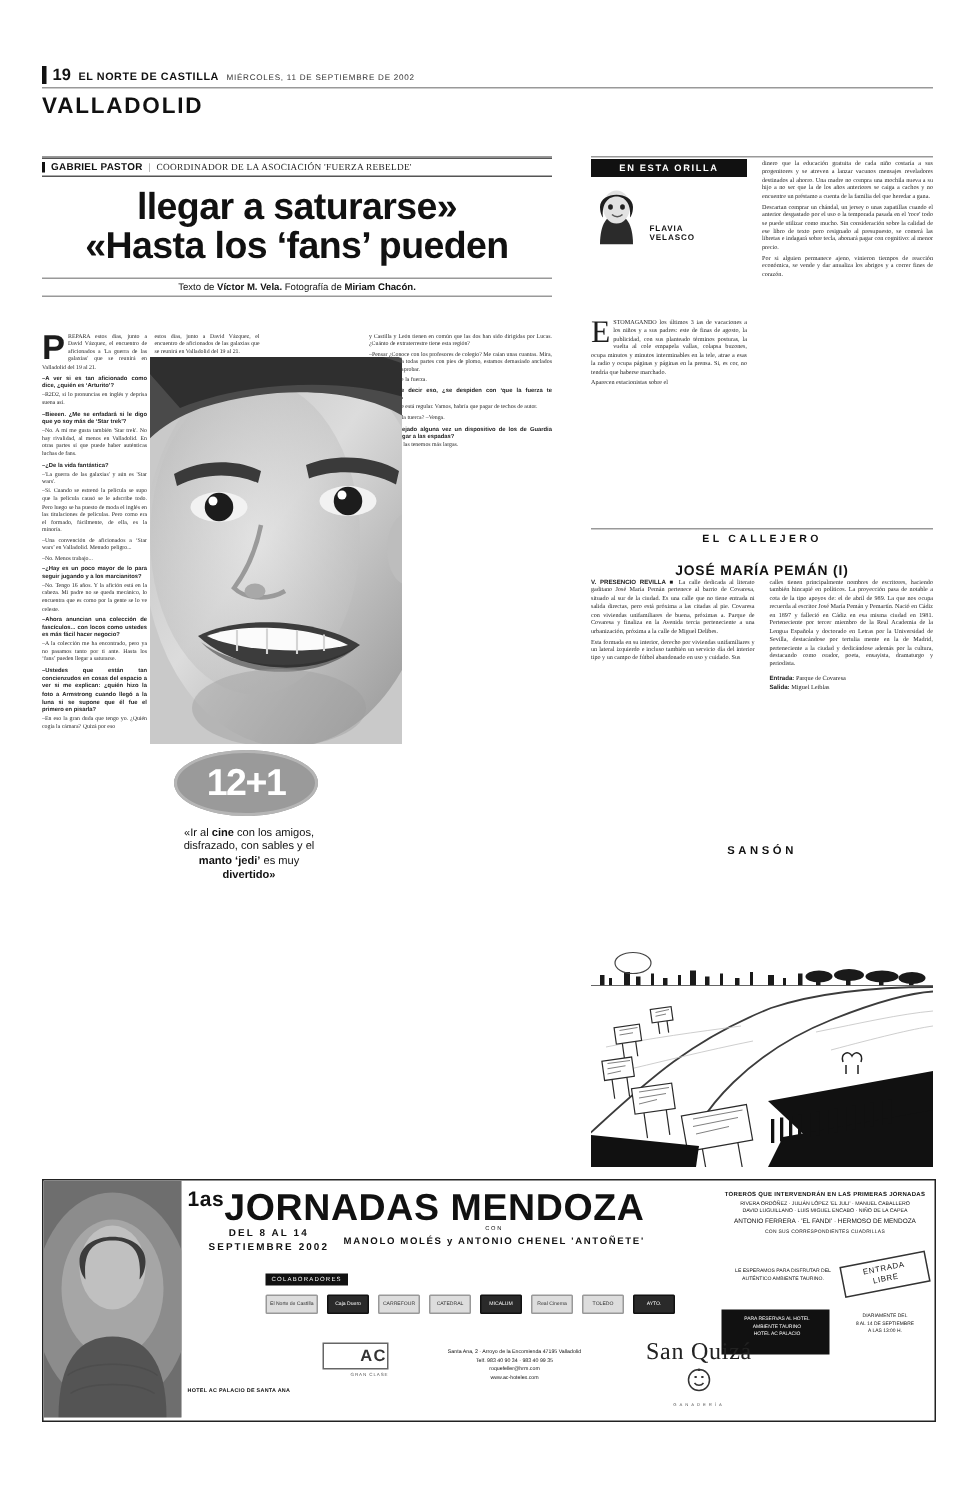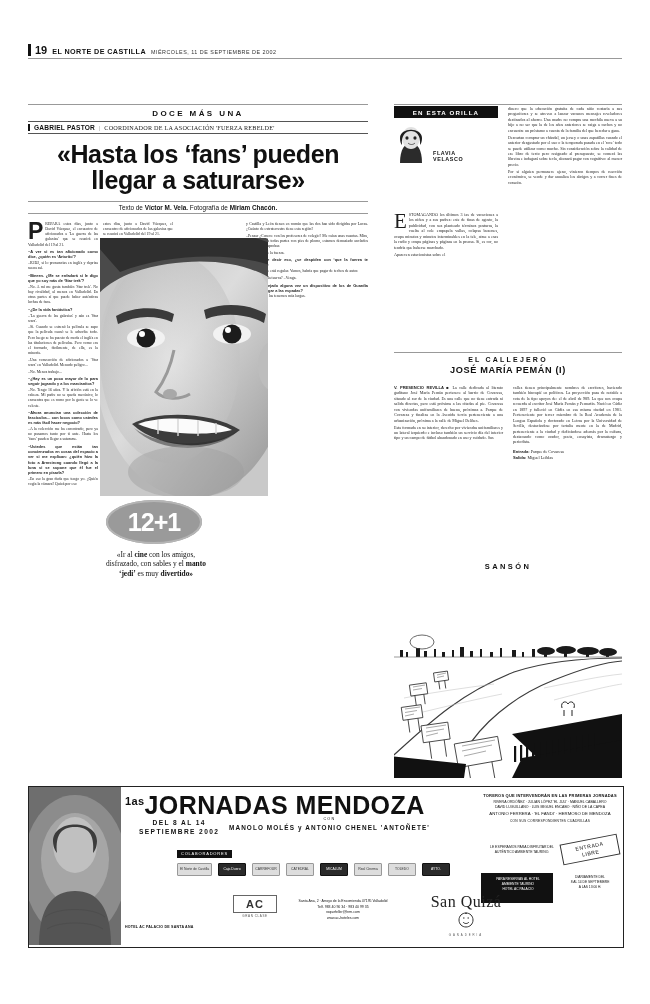--- a/index.html
+++ b/index.html
@@ -49,27 +49,27 @@
   .colC{left:218px;width:122px;}
   .drop{float:left;font-family:"Liberation Sans",sans-serif;font-weight:bold;
        font-size:23px;line-height:.78;margin:1px 2px 0 0;}
 
   
   .photo{position:absolute;left:100px;top:238px;width:168px;height:258px;overflow:hidden;
       background:#cfcfcf;}
   .photo svg{display:block;}
 
   
-  .badge-wrap{position:absolute;left:106px;top:500px;width:100px;text-align:center;}
+  .badge-wrap{position:absolute;left:116px;top:500px;width:100px;text-align:center;}
   .badge{width:96px;height:44px;border-radius:50%;background:#9a9a9a;color:#fff;
       font-family:"Liberation Sans",sans-serif;font-weight:bold;font-size:25px;
       display:flex;align-items:center;justify-content:center;letter-spacing:-1px;
       box-shadow:inset 0 0 0 2px #b5b5b5;}
   .pull{font-size:7.4px;line-height:1.28;margin-top:6px;text-align:center;
-      font-family:Liberation Serif, serif;}
+      font-family:Liberation Sans, sans-serif;}
   .pull b{font-weight:bold;}
 
   
   .rail{position:absolute;left:394px;top:104px;width:228px;}
   .rail-rule{border-top:1px solid #999;}
   .orilla-box{position:absolute;left:394px;top:106px;width:104px;}
   .orilla-tag{background:#111;color:#fff;font-family:"Liberation Sans",sans-serif;
       font-weight:bold;font-size:6.2px;letter-spacing:1.1px;text-align:center;padding:2.5px 0;}
   .orilla-title{font-family:"Liberation Serif",serif;font-size:13.5px;line-height:1.06;
       text-align:center;margin-top:4px;}
@@ -82,40 +82,40 @@
       line-height:.8;margin:1px 2px 0 0;}
   .orilla-col2{position:absolute;left:508px;top:106px;width:114px;font-size:4.1px;
       line-height:1.33;text-align:justify;color:#1c1c1c;}
   .orilla-text p,.orilla-col2 p{margin:0 0 1.5px;}
 
   .callejero{position:absolute;left:394px;top:352px;width:228px;}
   .cal-rule{border-top:1px solid #999;margin-bottom:3px;}
   .cal-tag{font-family:"Liberation Sans",sans-serif;font-weight:bold;font-size:7px;
       letter-spacing:2.2px;text-align:center;}
   .cal-title{font-family:"Liberation Sans",sans-serif;font-weight:bold;font-size:9.2px;
-      letter-spacing:.6px;text-align:center;margin-top:2px;}
+      letter-spacing:.6px;text-align:center;margin-top:12px;}
   .cal-cols{position:absolute;left:394px;top:385px;width:228px;display:flex;gap:10px;}
   .cal-col{width:109px;font-size:4.1px;line-height:1.33;text-align:justify;color:#1c1c1c;}
   .cal-col p{margin:0 0 1.5px;}
   .cal-col b{font-family:"Liberation Sans",sans-serif;font-size:4.1px;}
   .cal-meta{margin-top:4px;font-size:4.2px;line-height:1.4;}
   .cal-meta b{font-family:"Liberation Sans",sans-serif;font-weight:bold;}
 
   .sanson{position:absolute;left:394px;top:562px;width:228px;text-align:center;
       font-family:"Liberation Sans",sans-serif;font-weight:bold;font-size:7.5px;letter-spacing:2.4px;}
   .cartoon{position:absolute;left:394px;top:588px;width:228px;height:190px;overflow:hidden;}
 
   
   .ad{position:absolute;left:28px;top:786px;width:594px;height:160px;
       border:1px solid #222;background:#fff;overflow:hidden;}
   .ad-photo{position:absolute;left:0;top:0;width:92px;height:158px;overflow:hidden;background:#777;}
   .ad-title{position:absolute;left:96px;top:4px;width:320px;
       font-family:"Liberation Sans",sans-serif;font-weight:bold;font-size:25px;
       letter-spacing:.4px;white-space:nowrap;}
-  .ad-sup{font-size:11px;vertical-align:super;}
+  .ad-sup{font-size:14px;vertical-align:super;}
   .ad-dates{position:absolute;left:110px;top:32px;font-family:"Liberation Sans",sans-serif;
       font-weight:bold;font-size:6.6px;letter-spacing:1.4px;line-height:1.35;text-align:center;}
   .ad-with{position:absolute;left:200px;top:30px;font-family:"Liberation Sans",sans-serif;
       font-size:5.2px;letter-spacing:1.3px;text-align:center;line-height:1.45;}
   .ad-with .with-lbl{font-size:3.8px;letter-spacing:1.2px;display:block;}
   .ad-with .with-names{font-weight:bold;font-size:6.4px;letter-spacing:1.1px;}
   .ad-collab{position:absolute;left:148px;top:54px;width:280px;}
   .collab-tag{background:#111;color:#fff;font-family:"Liberation Sans",sans-serif;
       font-size:4px;letter-spacing:.8px;padding:1.5px 4px;display:inline-block;}
   .logo-row{display:flex;align-items:center;gap:6px;margin-top:4px;flex-wrap:wrap;}
@@ -134,21 +134,21 @@
       letter-spacing:.2px;}
   .entrada{position:absolute;left:532px;top:52px;width:56px;transform:rotate(-11deg);
       border:1px solid #333;font-family:"Liberation Sans",sans-serif;font-size:5.2px;
       text-align:center;padding:3px 0;line-height:1.25;letter-spacing:.5px;}
   .ad-left-note{position:absolute;left:458px;top:58px;width:70px;
       font-family:"Liberation Sans",sans-serif;font-size:3.4px;line-height:1.5;text-align:center;}
   .ad-bottomband{position:absolute;left:452px;top:92px;width:140px;
       font-family:"Liberation Sans",sans-serif;font-size:3.3px;line-height:1.5;text-align:center;}
   .ad-blackbox{position:absolute;left:452px;top:86px;width:72px;height:30px;background:#111;}
 
-  .ac-logo{position:absolute;left:186px;top:108px;width:44px;text-align:center;margin-left:18px;}
+  .ac-logo{position:absolute;left:186px;top:108px;width:44px;text-align:right;}
   .ac-mark{border:1px solid #666;font-family:"Liberation Sans",sans-serif;font-weight:bold;
       font-size:11px;letter-spacing:1px;padding:2px 0;color:#333;}
   .ac-sub{font-family:"Liberation Sans",sans-serif;font-size:3px;letter-spacing:.6px;
       margin-top:1px;color:#555;}
   .ac-caption{position:absolute;left:96px;top:138px;width:130px;
       font-family:"Liberation Sans",sans-serif;font-weight:bold;font-size:3.6px;letter-spacing:.2px;}
   .ad-addr{position:absolute;left:244px;top:112px;width:140px;text-align:center;
       font-family:"Liberation Sans",sans-serif;font-size:3.5px;line-height:1.6;}
   .sanleon{position:absolute;left:392px;top:106px;width:90px;text-align:center;}
   .sanleon .sl-name{font-family:"Liberation Serif",serif;font-size:16px;letter-spacing:.5px;color:#222;}
@@ -158,34 +158,34 @@
 <body>
 
 <div class="page">
 
   <div class="masthead">
     <div class="mast-row">
       <span class="mast-pagenum">19</span>
       <span class="mast-paper">EL NORTE DE CASTILLA</span>
       <span class="mast-date">MIÉRCOLES, 11 DE SEPTIEMBRE DE 2002</span>
     </div>
+    <div class="section-name">VALLADOLID</div>
   </div>
 
   <div class="left-block">
     <div class="rule-top"></div>
-    <div class="kicker">DOCE MÁS UNA</div>
     <div class="byline-strip">
       <span class="byline-bar"></span>
       <span class="byline-name">GABRIEL PASTOR</span>
       <span class="byline-sep">|</span>
       <span class="byline-role">COORDINADOR DE LA ASOCIACIÓN 'FUERZA REBELDE'</span>
     </div>
     <div class="headline">
+      <div>llegar a saturarse»</div>
       <div>«Hasta los ‘fans’ pueden</div>
-      <div>llegar a saturarse»</div>
     </div>
     <div class="credit">
       <span>Texto de </span><b>Víctor M. Vela.</b><span> Fotografía de </span><b>Miriam Chacón.</b>
     </div>
   </div>
 
   <div class="cols">
     <div class="col colA" id="colA">
         <p><span class="drop">P</span>REPARA estos días, junto a David Vázquez, el encuentro de aficionados a 'La guerra de las galaxias' que se reunirá en Valladolid del 19 al 21.</p>
         <p class="q">–A ver si es tan aficionado como dice, ¿quién es ‘Arturito’?</p>

